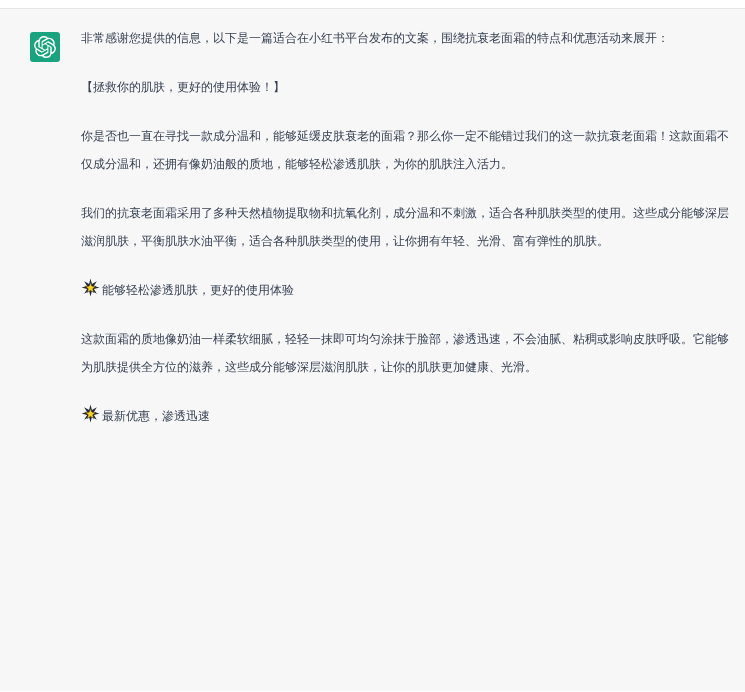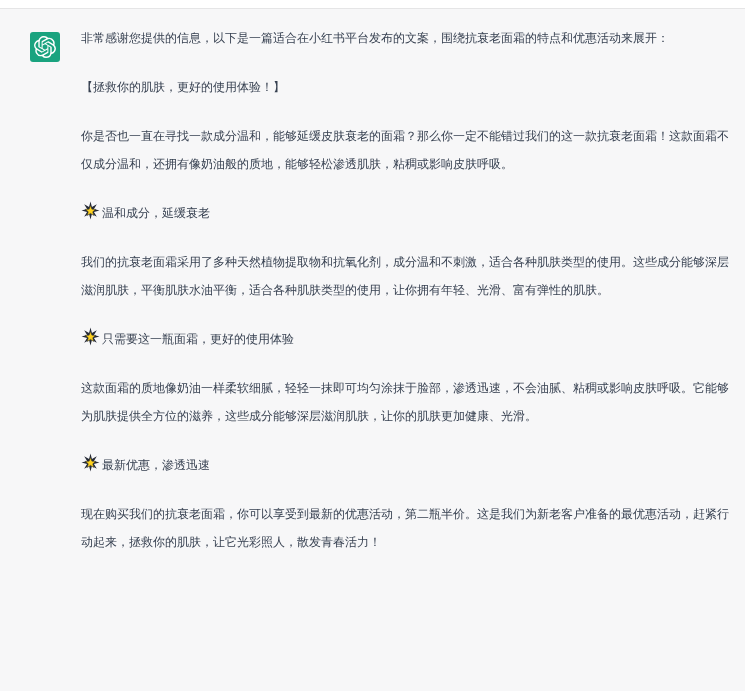--- a/index.html
+++ b/index.html
@@ -60,37 +60,32 @@
       <path d="M22.2819 9.8211a5.9847 5.9847 0 0 0-.5157-4.9108 6.0462 6.0462 0 0 0-6.5098-2.9A6.0651 6.0651 0 0 0 4.9807 4.1818a5.9847 5.9847 0 0 0-3.9977 2.9 6.0462 6.0462 0 0 0 .7427 7.0966 5.98 5.98 0 0 0 .511 4.9107 6.051 6.051 0 0 0 6.5146 2.9001A5.9847 5.9847 0 0 0 13.2599 24a6.0557 6.0557 0 0 0 5.7718-4.2058 5.9894 5.9894 0 0 0 3.9977-2.9001 6.0557 6.0557 0 0 0-.7475-7.073zM13.2599 22.4303a4.4755 4.4755 0 0 1-2.8764-1.04l.1419-.0804 4.7783-2.7582a.7948.7948 0 0 0 .3927-.6813v-6.7369l2.02 1.1686a.071.071 0 0 1 .038.0615v5.5826a4.504 4.504 0 0 1-4.4945 4.4944zm-9.6607-4.1254a4.4708 4.4708 0 0 1-.5346-3.0137l.142.0852 4.783 2.7582a.7712.7712 0 0 0 .7806 0l5.8428-3.3685v2.3324a.0804.0804 0 0 1-.0332.0615L9.74 19.9502a4.4992 4.4992 0 0 1-6.1408-1.6464zM2.3408 7.8956a4.485 4.485 0 0 1 2.3655-1.9728V11.6a.7664.7664 0 0 0 .3879.6765l5.8144 3.3543-2.0201 1.1685a.0757.0757 0 0 1-.071 0l-4.8303-2.7865A4.504 4.504 0 0 1 2.3408 7.8956zm16.5963 3.8558L13.1038 8.364 15.1192 7.2a.0757.0757 0 0 1 .071 0l4.8303 2.7913a4.4944 4.4944 0 0 1-.6765 8.1042v-5.6772a.79.79 0 0 0-.407-.667zm2.0107-3.0231l-.142-.0852-4.7735-2.7818a.7759.7759 0 0 0-.7854 0L9.409 9.2297V6.8974a.0662.0662 0 0 1 .0284-.0615l4.8303-2.7866a4.4992 4.4992 0 0 1 6.6802 4.66zM8.3065 12.863l-2.02-1.1638a.0804.0804 0 0 1-.038-.0567V6.0742a4.4992 4.4992 0 0 1 7.3757-3.4537l-.142.0805L8.704 5.459a.7948.7948 0 0 0-.3927.6813zm1.0976-2.3654l2.602-1.4998 2.6069 1.4998v2.9994l-2.5974 1.4997-2.6067-1.4997Z"></path>
     </svg>
   </div>
 
   <div class="content">
 
     <p class="para">非常感谢您提供的信息，以下是一篇适合在小红书平台发布的文案，围绕抗衰老面霜的特点和优惠活动来展开：</p>
 
     <p class="para">【拯救你的肌肤，更好的使用体验！】</p>
 
-    <p class="para">你是否也一直在寻找一款成分温和，能够延缓皮肤衰老的面霜？那么你一定不能错过我们的这一款抗衰老面霜！这款面霜不仅成分温和，还拥有像奶油般的质地，能够轻松渗透肌肤，粘稠或影响皮肤呼吸。</p>
+    <p class="para">你是否也一直在寻找一款成分温和，能够延缓皮肤衰老的面霜？那么你一定不能错过我们的这一款抗衰老面霜！这款面霜不仅成分温和，还拥有像奶油般的质地，能够轻松渗透肌肤，为你的肌肤注入活力。</p>
 
-    <p class="para"><span class="star"><svg viewBox="0 0 36 36" xmlns="http://www.w3.org/2000/svg">
-            <polygon fill="#252a36" points="35,18 24.5,20.7 30,30 20.7,24.5 18,35 15.3,24.5 6,30 11.5,20.7 1,18 11.5,15.3 6,6 15.3,11.5 18,1 20.7,11.5 30,6 24.5,15.3"></polygon>
-            <polygon fill="#ffd21e" stroke="#252a36" stroke-width="1" points="18,8.5 20.7,15.4 28,15.8 22.3,20.4 24.2,27.5 18,23.5 11.8,27.5 13.7,20.4 8,15.8 15.3,15.4"></polygon>
-          </svg></span><span>温和成分，延缓衰老</span></p>
 
     <p class="para">我们的抗衰老面霜采用了多种天然植物提取物和抗氧化剂，成分温和不刺激，适合各种肌肤类型的使用。这些成分能够深层滋润肌肤，平衡肌肤水油平衡，适合各种肌肤类型的使用，让你拥有年轻、光滑、富有弹性的肌肤。</p>
 
     <p class="para"><span class="star"><svg viewBox="0 0 36 36" xmlns="http://www.w3.org/2000/svg">
             <polygon fill="#252a36" points="35,18 24.5,20.7 30,30 20.7,24.5 18,35 15.3,24.5 6,30 11.5,20.7 1,18 11.5,15.3 6,6 15.3,11.5 18,1 20.7,11.5 30,6 24.5,15.3"></polygon>
             <polygon fill="#ffd21e" stroke="#252a36" stroke-width="1" points="18,8.5 20.7,15.4 28,15.8 22.3,20.4 24.2,27.5 18,23.5 11.8,27.5 13.7,20.4 8,15.8 15.3,15.4"></polygon>
-          </svg></span><span>只需要这一瓶面霜，更好的使用体验</span></p>
+          </svg></span><span>能够轻松渗透肌肤，更好的使用体验</span></p>
 
     <p class="para">这款面霜的质地像奶油一样柔软细腻，轻轻一抹即可均匀涂抹于脸部，渗透迅速，不会油腻、粘稠或影响皮肤呼吸。它能够为肌肤提供全方位的滋养，这些成分能够深层滋润肌肤，让你的肌肤更加健康、光滑。</p>
 
     <p class="para"><span class="star"><svg viewBox="0 0 36 36" xmlns="http://www.w3.org/2000/svg">
             <polygon fill="#252a36" points="35,18 24.5,20.7 30,30 20.7,24.5 18,35 15.3,24.5 6,30 11.5,20.7 1,18 11.5,15.3 6,6 15.3,11.5 18,1 20.7,11.5 30,6 24.5,15.3"></polygon>
             <polygon fill="#ffd21e" stroke="#252a36" stroke-width="1" points="18,8.5 20.7,15.4 28,15.8 22.3,20.4 24.2,27.5 18,23.5 11.8,27.5 13.7,20.4 8,15.8 15.3,15.4"></polygon>
           </svg></span><span>最新优惠，渗透迅速</span></p>
 
-    <p class="para" style="margin-bottom:0;">现在购买我们的抗衰老面霜，你可以享受到最新的优惠活动，第二瓶半价。这是我们为新老客户准备的最优惠活动，赶紧行动起来，拯救你的肌肤，让它光彩照人，散发青春活力！</p>
 
   </div>
 </div>
 
 </body></html>

